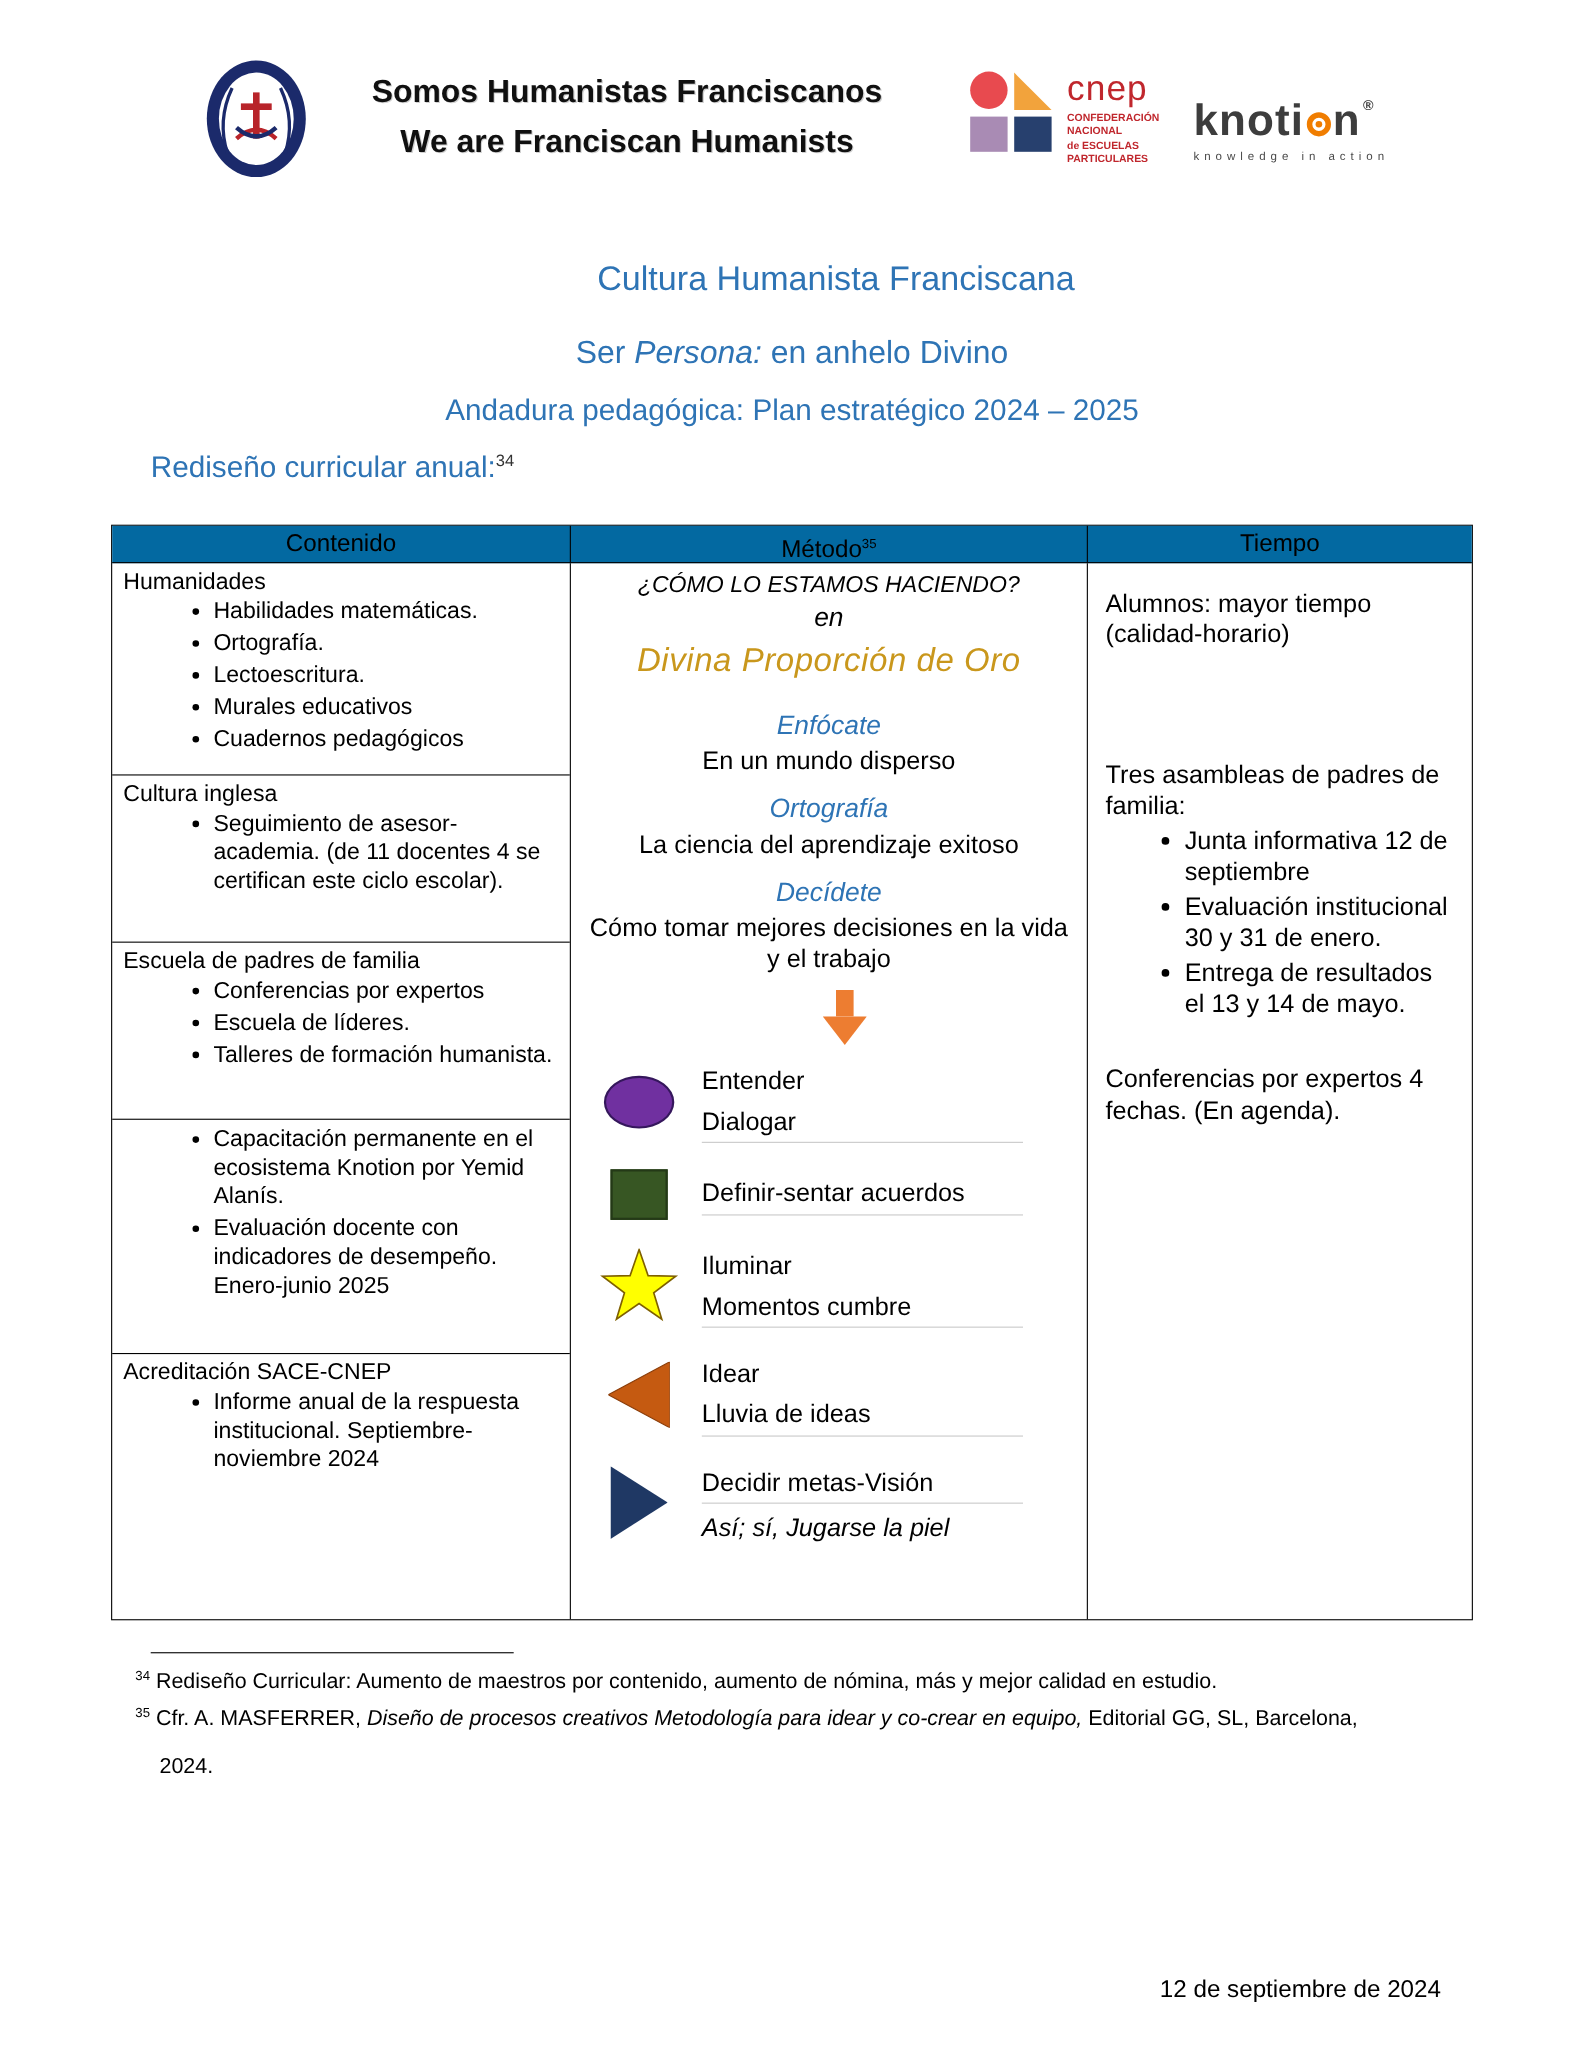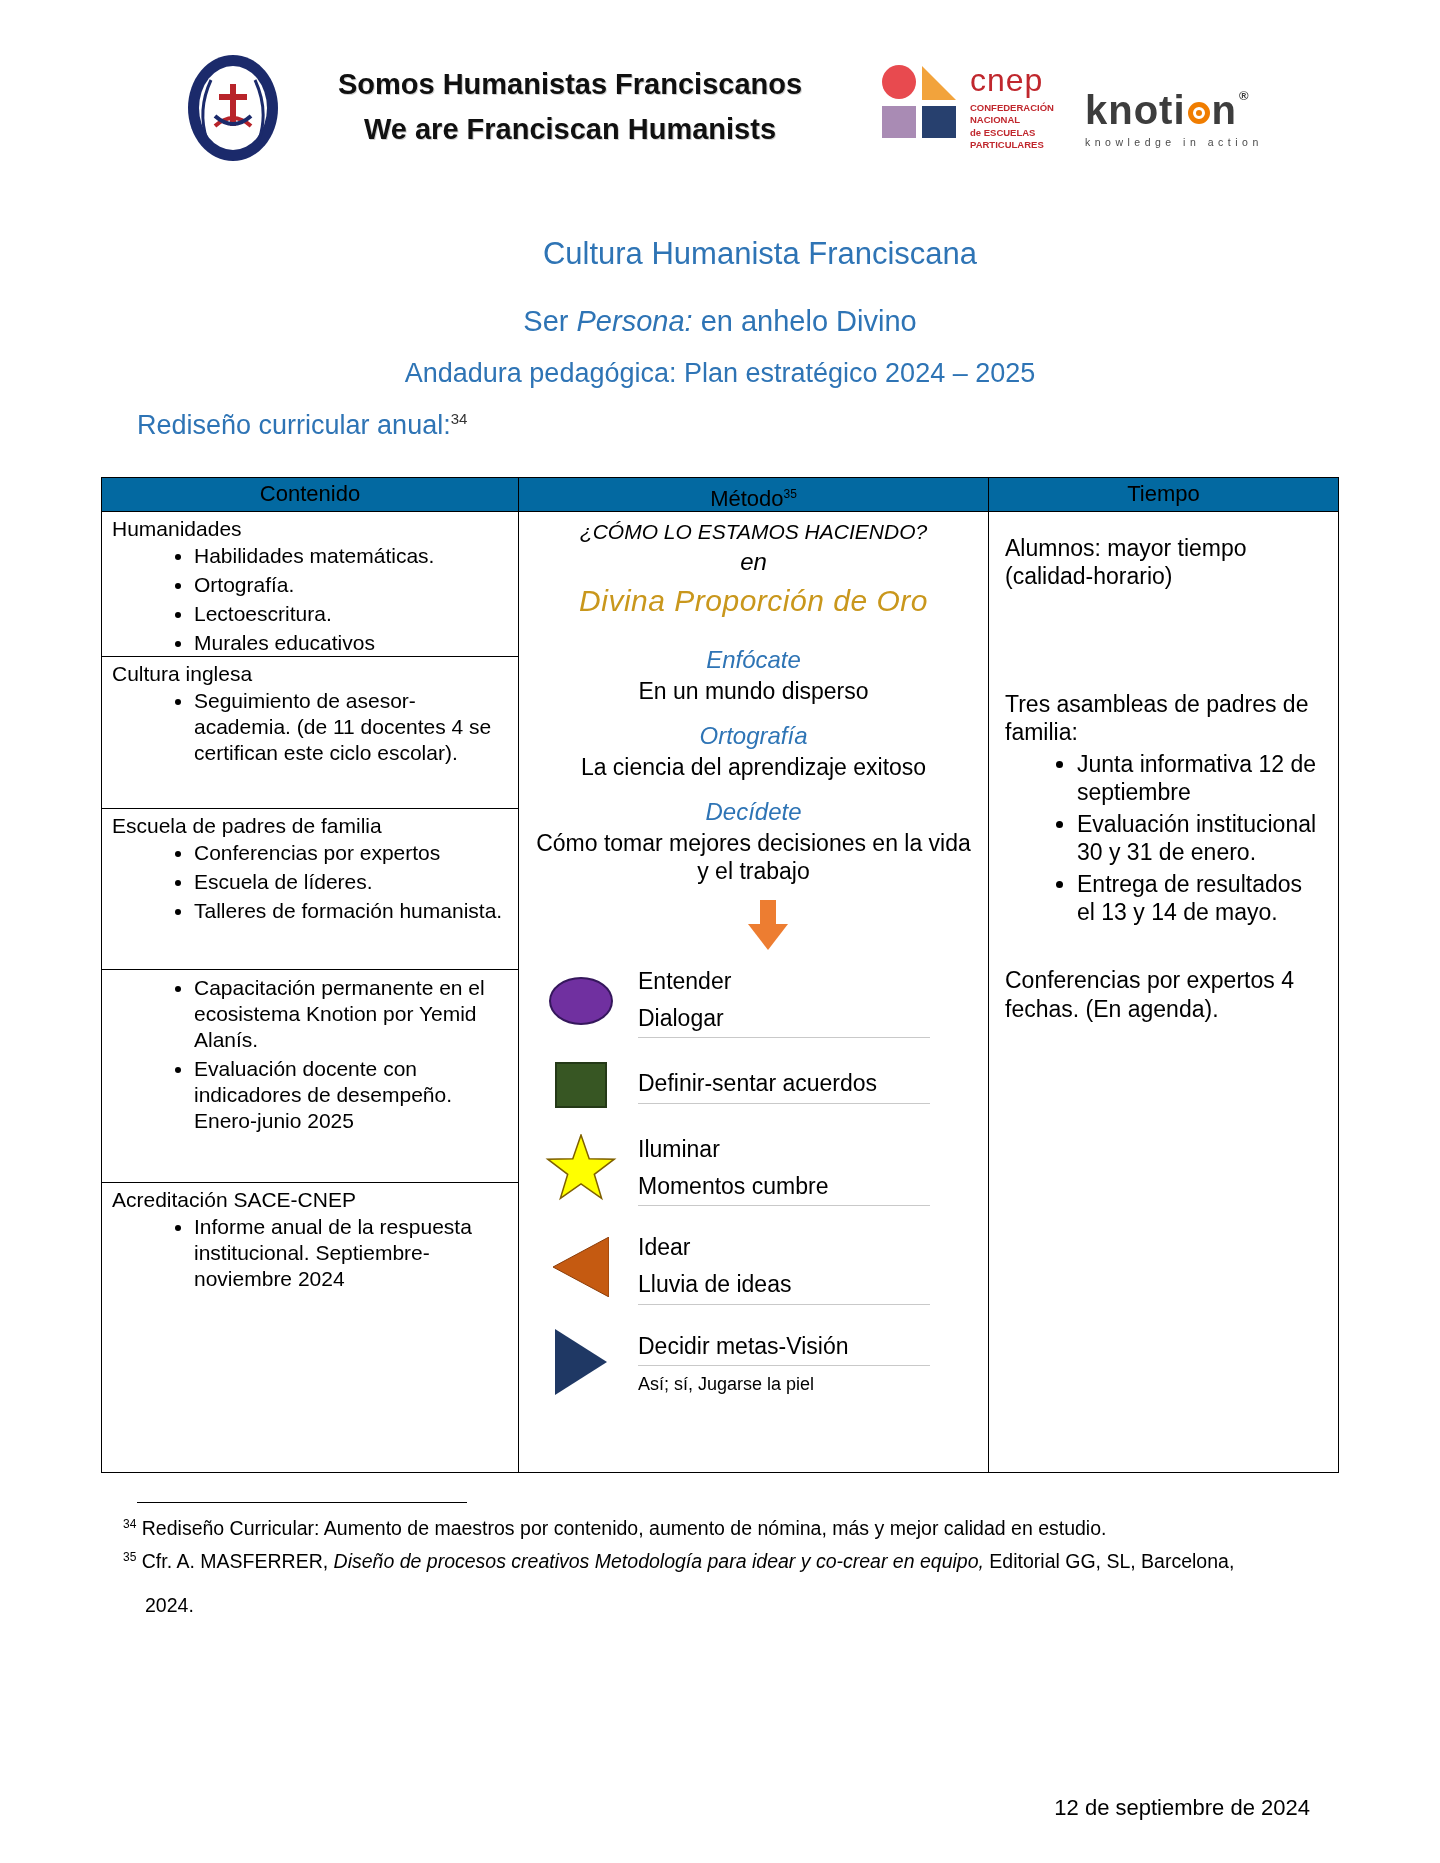--- a/index.html
+++ b/index.html
@@ -40,41 +40,41 @@
   .thead { display:flex; height:34px; background:#0369a1; border-bottom:1.5px solid #000; }
   .th { font-size:22px; font-weight:500; text-align:center; line-height:32px; }
   .th sup { font-size:12px; }
   .c1 { width:417px; border-right:1.5px solid #000; }
   .c2 { width:470px; border-right:1.5px solid #000; }
   .c3 { flex:1; }
   .tbody { display:flex; height:960px; }
   .col { height:100%; }
   .col1 { display:flex; flex-direction:column; }
   .section { border-bottom:1.5px solid #000; padding:3px 6px 2px 10px; overflow:hidden; }
-  .s0 { height:145px; } .s1 { height:152px; } .s2 { height:161px; } .s3 { height:213px; }
+  .s0 { height:193px; } .s1 { height:152px; } .s2 { height:161px; } .s3 { height:213px; }
   .s4 { flex:1; border-bottom:none; }
   .sec-title { font-size:21px; margin:2px 0 1px 0; }
   .sec-list { margin:2px 0 0 0; padding-left:82px; }
   .sec-list li { font-size:21px; line-height:1.24; margin:1px 0 3px 0; }
 
   
   .col2 { text-align:center; padding-top:4px; }
   .m-q      { font-size:21px; font-style:italic; font-weight:500; margin-top:4px; }
   .m-en     { font-size:24px; font-style:italic; margin-top:4px; }
   .m-divina { font-size:30px; font-style:italic; color:#C9971C; margin-top:8px; letter-spacing:0.5px; }
   .m-head   { font-size:24px; font-style:italic; color:#2E74B5; margin-top:16px; }
   .m-head.first { margin-top:28px; }
   .m-body   { font-size:23px; line-height:1.25; margin-top:3px; padding:0 14px; }
   .down-arrow { margin:14px auto 10px auto; width:40px; transform:translateX(14px); }
   .icon-row { display:flex; align-items:center; text-align:left; margin:0 0 24px 20px; }
   .icon-box { width:84px; display:flex; justify-content:center; align-items:center; flex:0 0 84px; }
   .labels { margin-left:15px; }
   .lbl { font-size:23px; line-height:1.2; padding:4px 0 5px 0; }
   .lbl.underlined { border-bottom:1px solid #c9c9c9; width:292px; }
-  .lbl-closing { font-size:18px; padding-top:8px; }
+  .lbl-closing { font-size:23px; font-style:italic; padding-top:8px; }
   .shape-ellipse { width:64px; height:48px; background:#7030A0; border:2.5px solid #35175c; border-radius:50%; }
   .shape-square  { width:52px; height:46px; background:#375623; border:2px solid #243917; }
 
   
   .col3 { padding:16px 12px 0 16px; font-size:23px; line-height:1.22; text-align:left; }
   .t-p1 { margin:6px 0 0 0; }
   .t-p2-head { margin:100px 0 0 0; }
   .t-list { margin:4px 0 0 0; padding-left:72px; }
   .t-list li { margin:0 0 4px 0; }
   .t-p3 { margin:40px 0 0 0; }

